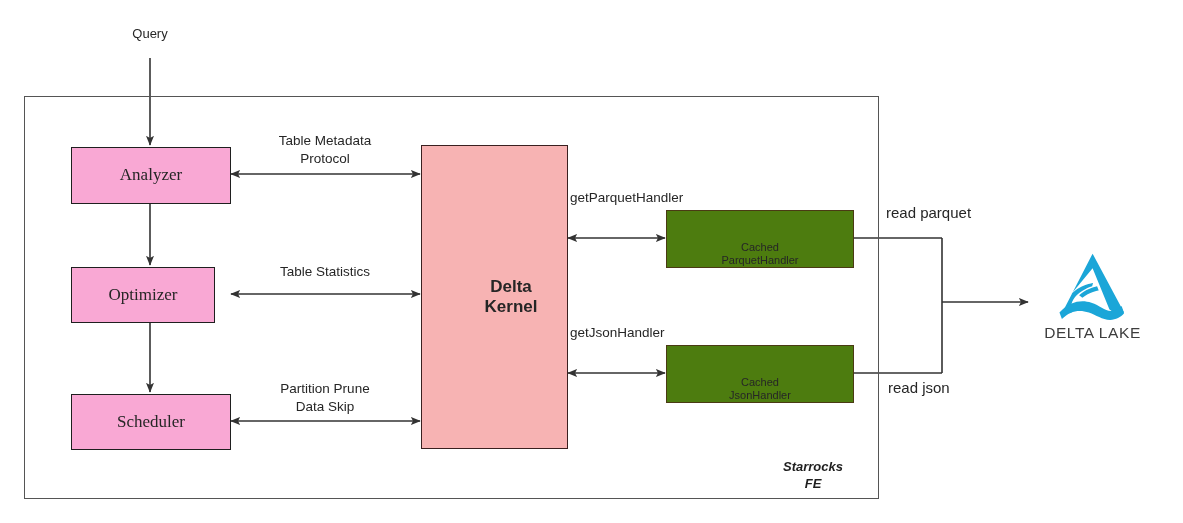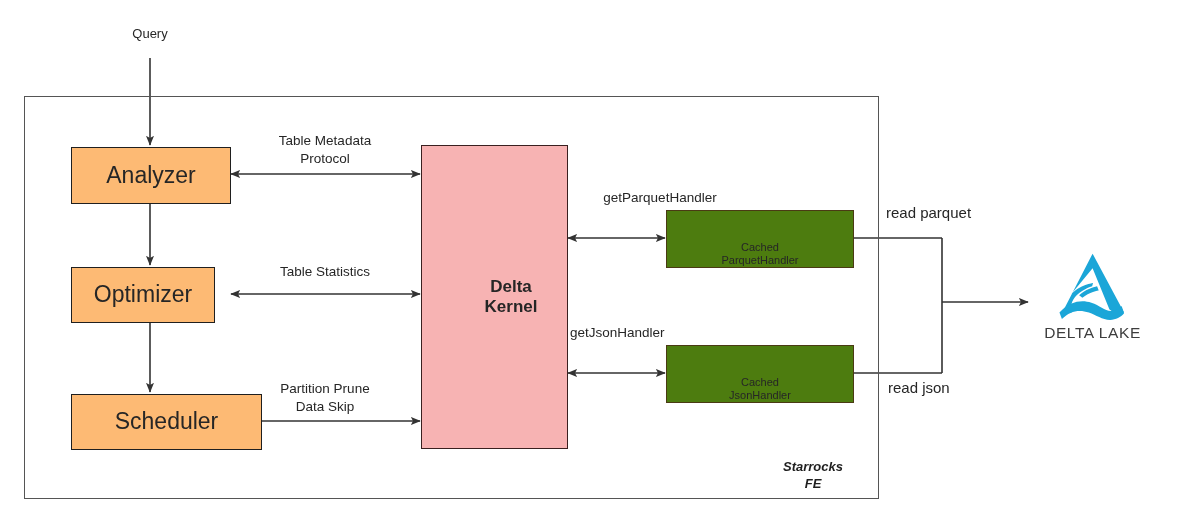--- a/index.html
+++ b/index.html
@@ -29,23 +29,24 @@
     box-sizing: border-box;
     display: flex;
     align-items: center;
     justify-content: center;
     text-align: center;
     color: #262626;
     line-height: 1.18;
     z-index: 3;
   }
   .node-teal {
-    background: #fdba74;
+    background: #f9a8d4;
     border: 1.6px solid #1f1f1f;
-    font-size: 23px;
+    font-size: 17px;
+    font-family: Liberation Serif, serif;
   }
   .node-pink {
     background: #f7b3b3;
     border: 1.6px solid #3a2020;
     font-size: 17px;
     font-weight: 600;
   }
   .node-orange {
     background: #4d7c0f;
     border: 1.6px solid #4a3a14;
@@ -165,40 +166,40 @@
   <div class="label label-query" style="left:100px; top:26px; width:100px;">Query</div>
 
   <div class="label label-edge" style="left:255px; top:132px; width:140px;">Table Metadata
 Protocol</div>
 
   <div class="label label-edge" style="left:252px; top:263px; width:146px;">Table Statistics</div>
 
   <div class="label label-edge" style="left:255px; top:380px; width:140px;">Partition Prune
 Data Skip</div>
 
-  <div class="label label-edge" style="left:570px; top:189px; width:180px; text-align:center;">getParquetHandler</div>
+  <div class="label label-edge" style="left:570px; top:189px; width:180px; text-align:left;">getParquetHandler</div>
 
   <div class="label label-edge" style="left:570px; top:324px; width:180px; text-align:left;">getJsonHandler</div>
 
   <div class="label label-read" style="left:886px; top:203px; width:130px; text-align:left;">read parquet</div>
 
   <div class="label label-read" style="left:888px; top:378px; width:130px; text-align:left;">read json</div>
 
   <div class="label label-fe" style="left:757px; top:459px; width:112px;">Starrocks
 FE</div>
 
   <div class="node node-teal" style="left:71px; top:147px; width:160px; height:57px;">
     <span>Analyzer</span>
   </div>
 
   <div class="node node-teal" style="left:71px; top:267px; width:144px; height:56px;">
     <span>Optimizer</span>
   </div>
 
-  <div class="node node-teal" style="left:71px; top:394px; width:191px; height:56px;">
+  <div class="node node-teal" style="left:71px; top:394px; width:160px; height:56px;">
     <span>Scheduler</span>
   </div>
 
   <div class="node node-pink" style="left:421px; top:145px; width:147px; height:304px;padding-left:33px;">
     <span style="white-space:pre-line;">Delta
 Kernel</span>
   </div>
 
   <div class="node node-orange" style="left:666px; top:210px; width:188px; height:58px;">
     <span style="white-space:pre-line;">Cached

